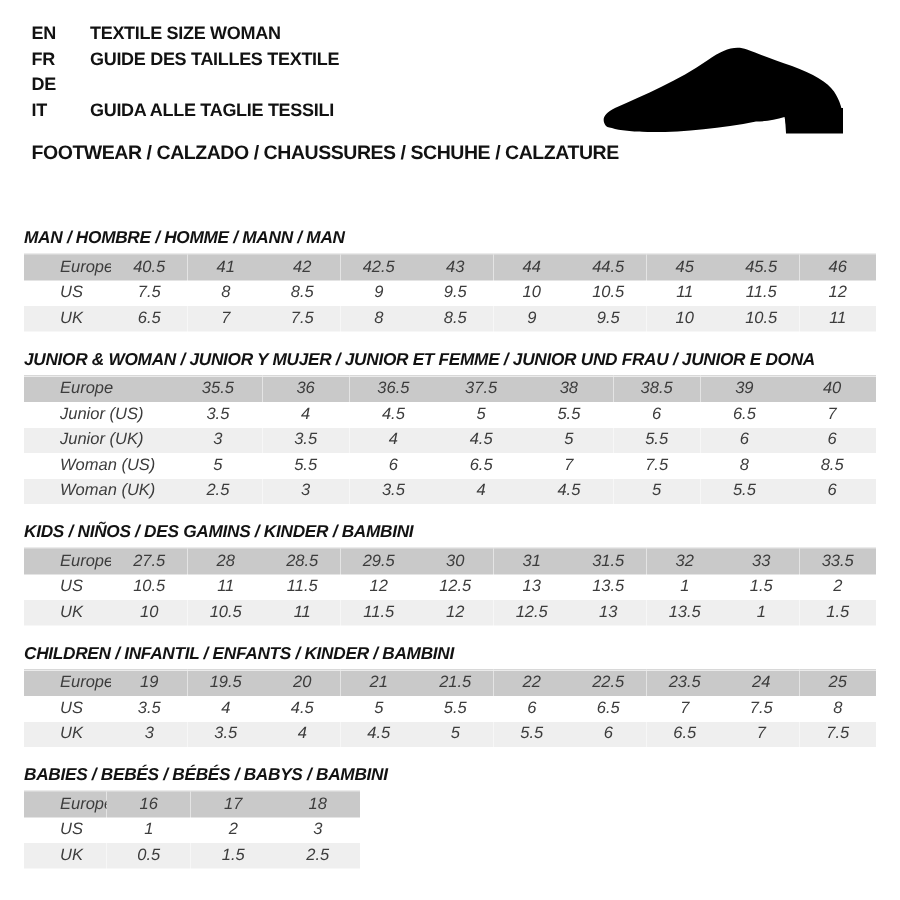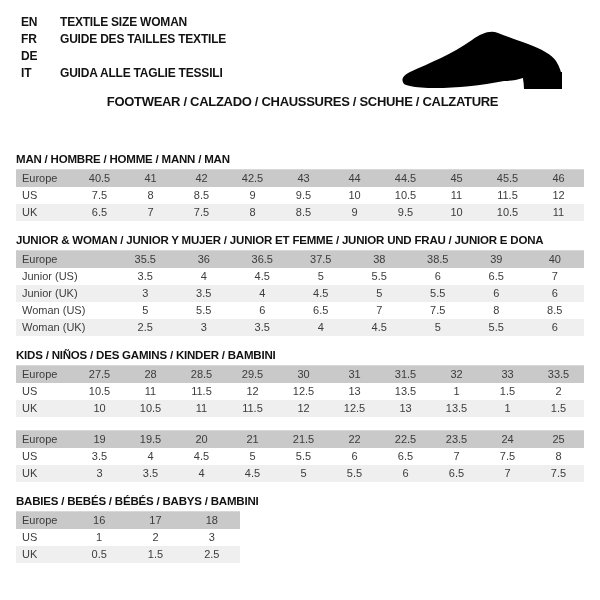--- a/index.html
+++ b/index.html
@@ -22,43 +22,43 @@
     width:39px;font-weight:700;font-size:12px;color:var(--title-text);
     letter-spacing:-0.2px;
   }
   .lang-label{
     font-weight:700;font-size:12px;color:var(--title-text);
     letter-spacing:-0.2px;white-space:nowrap;
   }
   .category-line{
     margin-top:13px;margin-left:5px;height:18px;line-height:18px;
     font-weight:700;font-size:13px;color:var(--title-text);
-    letter-spacing:-0.3px;white-space:nowrap;text-align:center;
+    letter-spacing:-0.3px;white-space:nowrap;
   }
   
   .shoe-wrap{position:absolute;top:28px;left:400px;width:176px;height:70px;}
   .shoe-wrap svg{display:block;width:100%;height:100%;}
   
-  .size-section{margin-top:13px;}
+  .size-section{margin-top:13px;font-style:italic;}
   .size-section.first{margin-top:42px;}
   .section-title{
     font-weight:700;font-size:11.5px;line-height:12px;color:var(--title-text);
     letter-spacing:-0.2px;margin-bottom:4px;white-space:nowrap;
   }
   table.size-table{
     border-collapse:collapse;table-layout:fixed;width:568px;
     font-size:11px;color:var(--cell-text);
     border-top:1px solid #d8d8d8;
   }
   table.size-table.cols-3{width:224px;}
   table.size-table td{
     height:17px;line-height:17px;padding:0;text-align:center;
     white-space:nowrap;overflow:hidden;
   }
-  table.size-table td.row-label{text-align:left;padding-left:6px;}
+  table.size-table td.row-label{text-align:left;padding-left:24px;}
   table.size-table tr.head-row td{background:var(--header-row-bg);}
   table.size-table tr.stripe td{background:var(--alt-row-bg);}
   col.label-col{width:58px;}
   table.cols-8 col.label-col{width:100px;}
   table.cols-3 col.label-col{width:55px;}
 </style>
 </head>
 <body>
 
 <div class="lang-block">
@@ -286,20 +286,21 @@
             <td>12.5</td>
             <td>13</td>
             <td>13.5</td>
             <td>1</td>
             <td>1.5</td>
           </tr>
         </tbody>
       </table>
     </div>
     <div class="size-section">
+      <div class="section-title">CHILDREN / INFANTIL / ENFANTS / KINDER / BAMBINI</div>
       <table class="size-table cols-10">
         <colgroup>
           <col class="label-col">
           <col>
           <col>
           <col>
           <col>
           <col>
           <col>
           <col>

